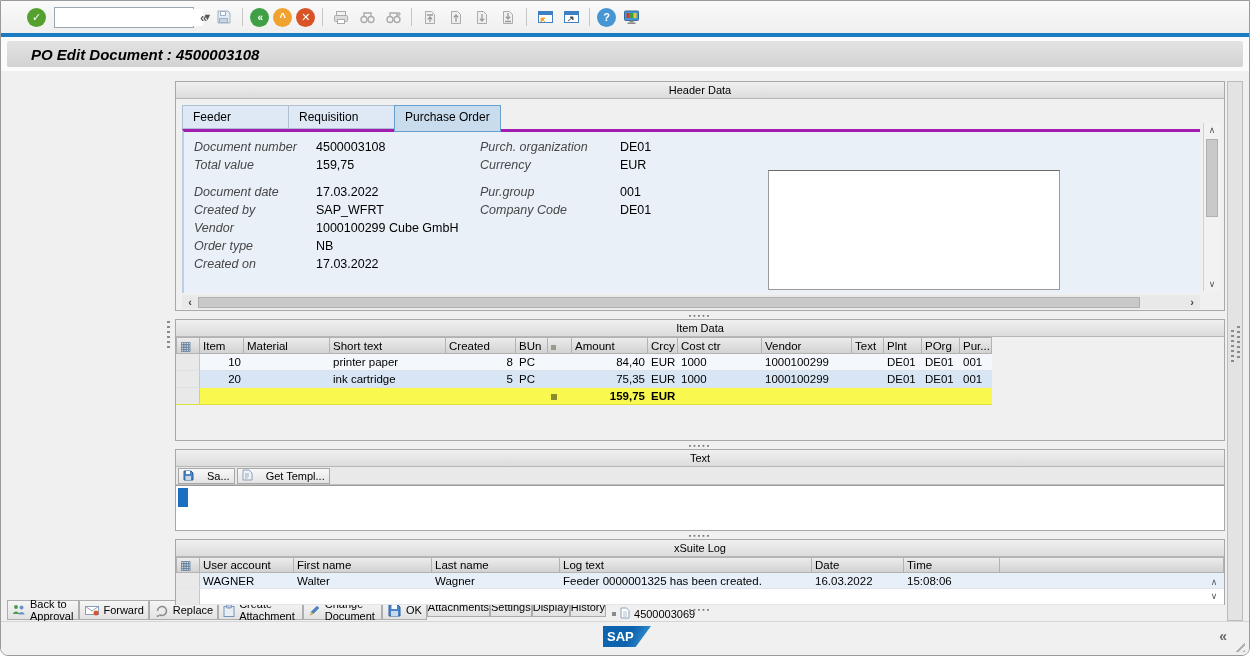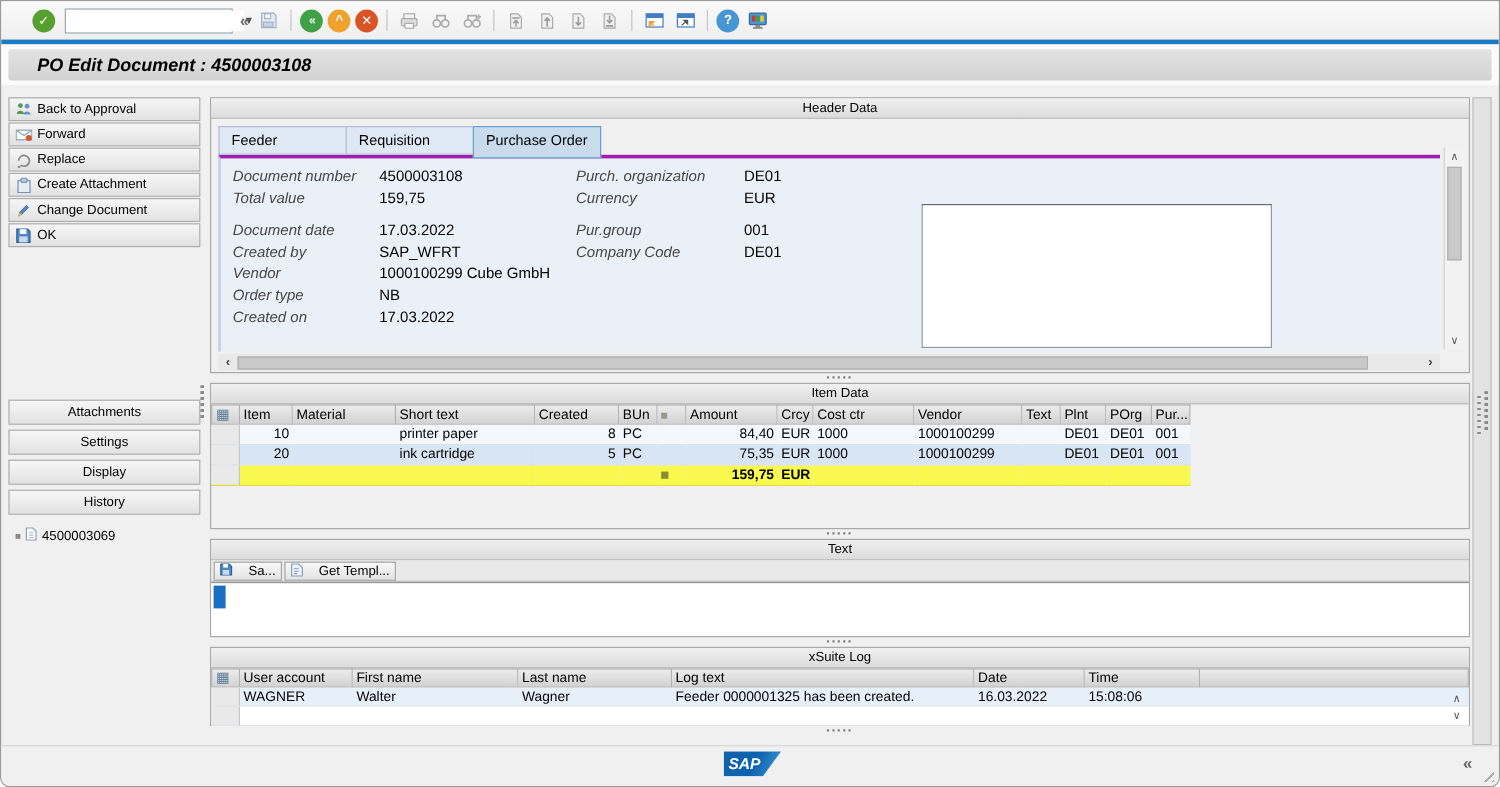--- a/index.html
+++ b/index.html
@@ -26,21 +26,21 @@
 
   
   .title-wrap { background:#fbfbfb; padding:4px 6px; flex:0 0 auto; }
   .title-bar { height:26px; background:linear-gradient(#e3e3e3,#d2d2d2); border-radius:2px; display:flex; align-items:center; padding-left:24px; }
   .title-bar span { font-size:15px; font-weight:bold; font-style:italic; }
 
   
   .content { flex:1; display:flex; padding:10px 6px 0 6px; position:relative; }
 
   
-  .sidebar { width:160px; flex:0 0 auto; display:flex; flex-direction:column; }
+  .sidebar { width:160px; flex:0 0 auto; display:flex; flex-direction:row;align-items:flex-end; }
   .sb-btn { height:20px; background:linear-gradient(#f6f6f6,#e2e2e2); border:1px solid #adadad; display:flex; align-items:center; gap:4px; padding:0 4px; margin-bottom:1px; font-size:11px; cursor:default; }
   .sb-btn .ico { width:15px; display:inline-flex; justify-content:center; }
   .sb-spacer { height:126px; }
   .nav-btn { height:21px; background:linear-gradient(#f6f6f6,#e2e2e2); border:1px solid #adadad; display:flex; align-items:center; justify-content:center; margin-bottom:4px; font-size:11px; cursor:default; }
   .history-item { margin-top:6px; display:flex; align-items:center; gap:4px; padding-left:6px; font-size:11px; }
   .bullet { width:4px; height:4px; background:#8a8a8a; display:inline-block; }
 
   
   .main { flex:1; margin-left:8px; display:flex; flex-direction:column; }
   .right-strip { width:16px; flex:0 0 auto; margin-left:2px; background:#e3e3e3; border:1px solid #bcbcbc; position:relative; }
@@ -104,21 +104,21 @@
   table.loggrid th { background:linear-gradient(#ececec,#d2d2d2); border:1px solid #b2b2b2; border-left:none; font-weight:normal; text-align:left; padding:0 3px; height:16px; overflow:hidden; white-space:nowrap; }
   table.loggrid th:first-child { border-left:1px solid #b2b2b2; }
   table.loggrid td { padding:0 3px; height:16px; overflow:hidden; white-space:nowrap; border-bottom:1px solid #e2e6ea; background:#fff; }
   tr.logrow td { background:#e7f0f9; }
   .log-body { position:relative; }
   .log-vscroll { position:absolute; right:2px; top:18px; width:16px; height:32px; }
   .log-vscroll .arr { height:14px; text-align:center; color:#555; font-size:9px; line-height:14px; cursor:default; }
 
   
   .statusbar { height:34px; flex:0 0 auto; border-top:1px solid #d6d6d6; position:relative; background:#f0f0f0; }
-  .sap-logo { position:absolute; left:602px; top:4px; width:48px; height:21px; background:linear-gradient(115deg,#0e63ae 55%,#3fa0dc); clip-path:polygon(0 0,100% 0,68% 100%,0 100%); color:#fff; font-weight:bold; font-style:italic; font-size:13px; line-height:21px; padding-left:4px; }
+  .sap-logo { position:absolute; left:602px; top:4px; width:48px; height:21px; background:linear-gradient(115deg,#0e63ae 55%,#3fa0dc); clip-path:polygon(0 0,100% 0,68% 100%,0 100%); color:#fff; font-weight:bold; font-size:13px; line-height:21px; padding-left:4px; }
   .foot-collapse { position:absolute; right:22px; top:6px; color:#666; font-size:14px; font-weight:bold; }
   .grip-corner { position:absolute; right:4px; bottom:3px; width:13px; height:13px; background:repeating-linear-gradient(135deg, transparent 0 3px, #b0b0b0 3px 4.5px); clip-path:polygon(100% 0,100% 100%,0 100%); }
 </style>
 </head>
 <body>
 
 <div class="window">
 
   <div class="toolbar">
     <span class="circle-btn c-green">✓</span>

